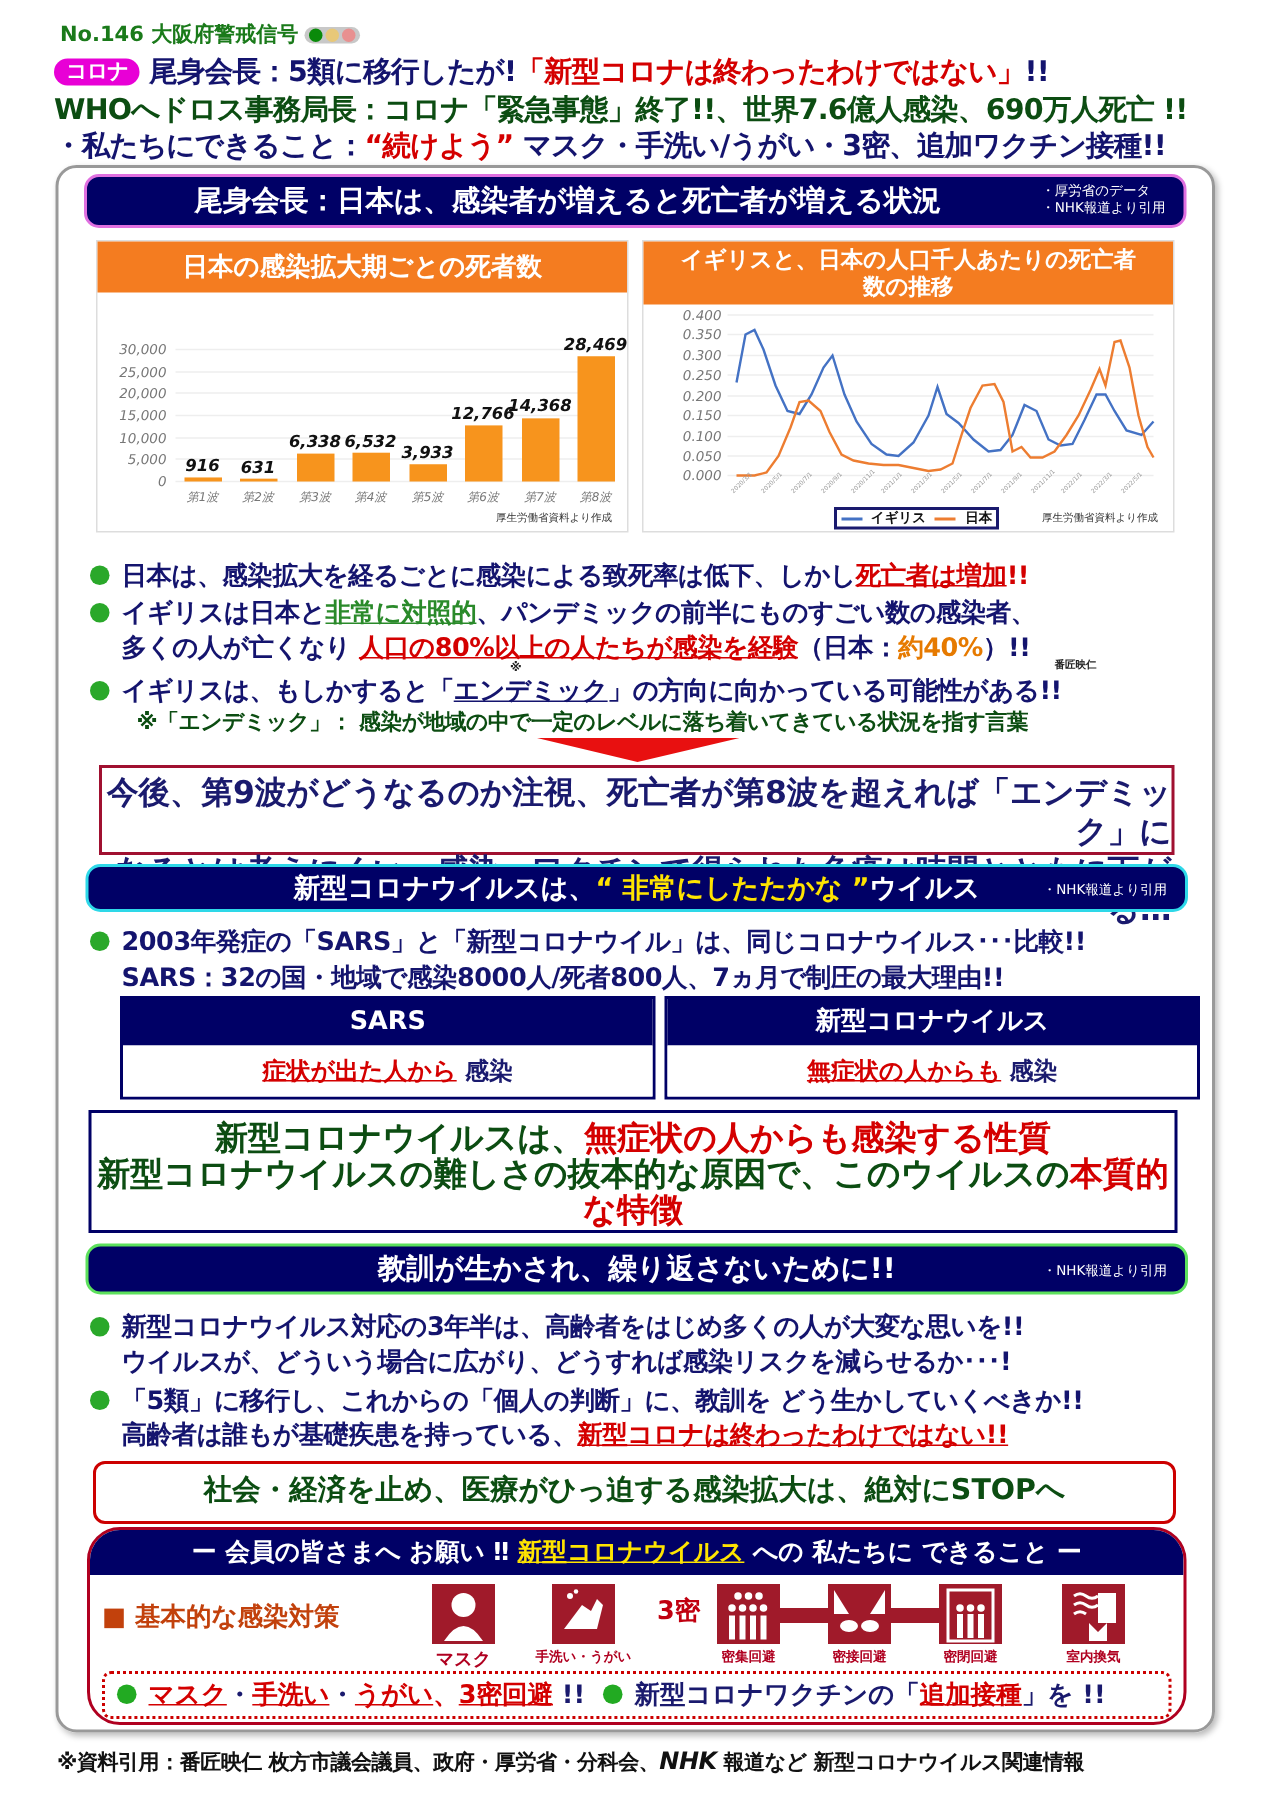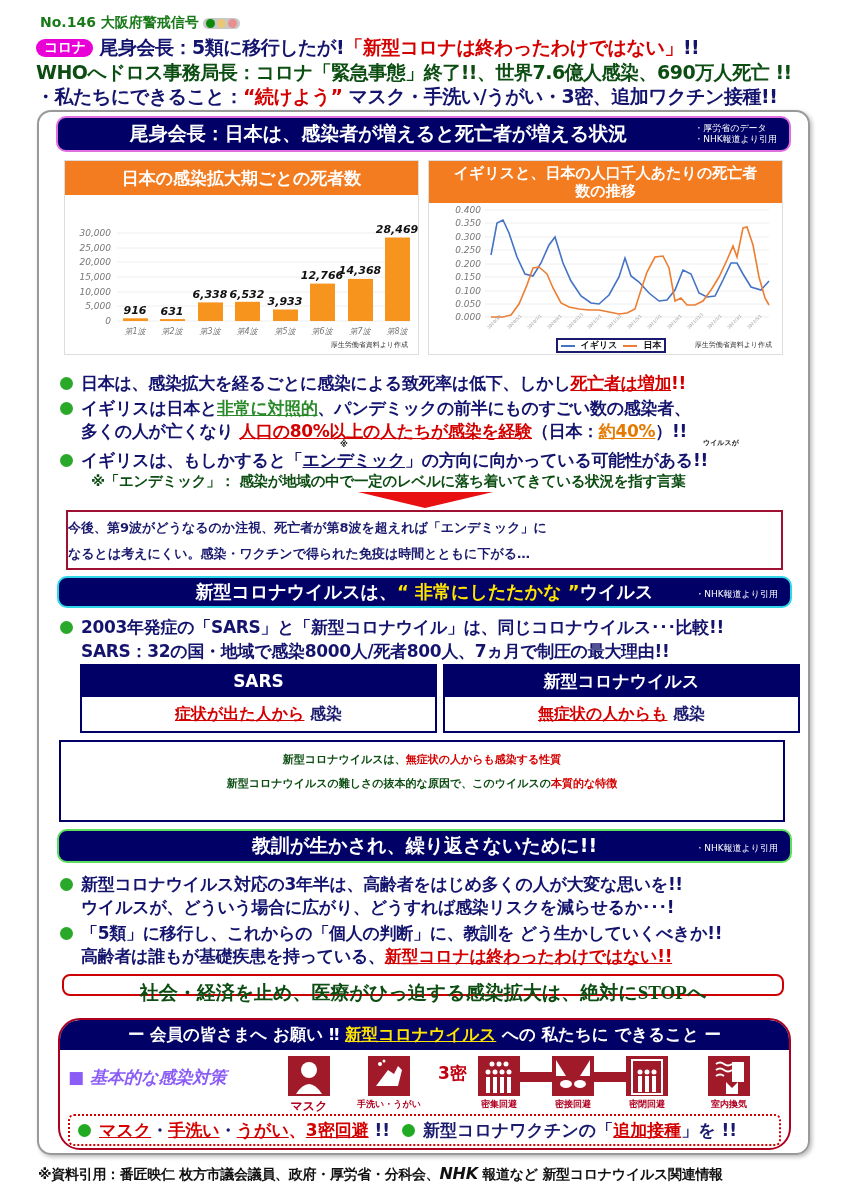--- a/index.html
+++ b/index.html
@@ -29,28 +29,28 @@
 
   
   .chart-box { position: absolute; border: 1px solid #ddd; background: #fff; }
   .chart-head { background: #f47c20; color: #fff; text-align: center; font-size: 17px; line-height: 20px; padding: 5px 0; }
   .chart-src { position: absolute; right: 10px; bottom: 4px; font-size: 7px; color: #333; font-weight: normal; }
 
   .bullet-row { position: absolute; left: 60px; font-size: 17px; white-space: nowrap; letter-spacing: -0.3px; }
   .dot { display: inline-block; width: 13px; height: 13px; border-radius: 50%; background: #2aa82a; margin-right: 8px; vertical-align: -1px; }
   .sub { position: absolute; white-space: nowrap; }
 
-  .box-red { position: absolute; border: 2px solid #a01030; background: #fff; text-align: left; font-size: 13px; line-height: 26px; color: #1a1a6e; padding-top: 3px; }
+  .box-red { position: absolute; border: 2px solid #a01030; background: #fff; text-align: right; font-size: 21px; line-height: 26px; color: #1a1a6e; padding-top: 3px; }
 
   .tbl { position: absolute; display: flex; gap: 6px; }
   .tbl-col { flex: 1; border: 2px solid #000066; }
   .tbl-h { background: #000066; color: #fff; text-align: center; font-size: 17px; height: 31px; line-height: 31px; }
   .tbl-b { background: #fff; text-align: center; font-size: 16px; height: 34px; line-height: 34px; color: #1a1a6e; }
 
-  .box-navy { position: absolute; border: 2px solid #000066; background: #fff; text-align: center; font-size: 11px; line-height: 24px; padding-top: 6px; }
+  .box-navy { position: absolute; border: 2px solid #000066; background: #fff; text-align: center; font-size: 22px; line-height: 24px; padding-top: 6px; }
 
   .box-red-round { position: absolute; border: 2px solid #cc0000; border-radius: 8px; text-align: center; font-size: 19px; line-height: 34px; color: #0c4d12; }
 
   .bottom-panel { position: absolute; left: 58px; top: 1018px; width: 733px; height: 132px; border: 2px solid #b00020; border-radius: 22px; overflow: hidden; }
   .bp-head { background: #000066; color: #fff; height: 30px; line-height: 30px; text-align: center; font-size: 16.5px; }
   .bp-head .yl { color: #ffe400; text-decoration: underline; }
   .icons { position: absolute; top: 36px; left: 0; width: 100%; height: 56px; }
   .ic { position: absolute; width: 42px; height: 40px; background: #a01a2a; top: 0; }
   .ic-label { position: absolute; top: 42px; font-size: 9px; color: #b00020; text-align: center; width: 70px; }
   .dotted { position: absolute; left: 8px; top: 94px; width: 713px; height: 32px; border: 2px dotted #cc0000; border-radius: 6px; font-size: 17px; line-height: 28px; padding-left: 8px; white-space: nowrap; color: #1a1a6e; }
@@ -196,23 +196,23 @@
   <div class="chart-src">厚生労働省資料より作成</div>
 </div>
 
 <div class="bullet-row navy" style="top:372px;">
   <span class="dot"></span><span>日本は、感染拡大を経るごとに感染による致死率は低下、しかし</span><span class="red ul-red">死亡者は増加</span><span class="red">!!</span>
 </div>
 <div class="bullet-row navy" style="top:397px;">
   <span class="dot"></span><span>イギリスは日本と</span><span class="green" style="text-decoration:underline;">非常に対照的</span><span>、パンデミックの前半にものすごい数の感染者、</span>
 </div>
 <div class="bullet-row navy" style="top:420px; left:81px;">
-  <span>多くの人が亡くなり </span><span class="red ul-red">人口の80%以上の人たちが感染を経験</span><span>（日本：</span><span class="orange" style="text-decoration:underline;">約40%</span><span>）!!</span>
-</div>
-<div class="sub" style="left:703px; top:438px; font-size:7px; color:#222;">ウイルスが</div>
+  <span>多くの人が亡くなり </span><span class="red ul-red">人口の80%以上の人たちが感染を経験</span><span>（日本：</span><span class="orange" style="">約40%</span><span>）!!</span>
+</div>
+<div class="sub" style="left:703px; top:438px; font-size:7px; color:#222;">番匠映仁</div>
 <div class="sub" style="left:340px; top:440px; font-size:8px; color:#222;">※</div>
 <div class="bullet-row navy" style="top:449px;">
   <span class="dot"></span><span>イギリスは、もしかすると「</span><span style="text-decoration:underline;margin-top:28px;">エンデミック</span><span>」の方向に向かっている可能性がある!!</span>
 </div>
 <div class="sub darkgreen" style="left:91px; top:472px; font-size:14.5px; letter-spacing:-0.3px;">※「エンデミック」： 感染が地域の中で一定のレベルに落ち着いてきている状況を指す言葉</div>
 
 <svg class="abs" style="left:358px; top:492px;" width="135" height="16">
   <polygon points="0,0 135,0 67,16" fill="#e81010"></polygon>
 </svg>
 
@@ -258,28 +258,28 @@
   <span class="dot"></span><span>新型コロナウイルス対応の3年半は、高齢者をはじめ多くの人が大変な思いを!!</span>
 </div>
 <div class="bullet-row navy" style="top:896px; left:81px;">ウイルスが、どういう場合に広がり、どうすれば感染リスクを減らせるか･･･!</div>
 <div class="bullet-row navy" style="top:922px;">
   <span class="dot"></span><span>「5類」に移行し、これからの「個人の判断」に、教訓を どう生かしていくべきか!!</span>
 </div>
 <div class="bullet-row navy" style="top:945px; left:81px;">
   <span>高齢者は誰もが基礎疾患を持っている、</span><span class="red ul-red">新型コロナは終わったわけではない!!</span>
 </div>
 
-<div class="box-red-round" style="left:62px; top:974px; width:722px; height:22px;font-family:Liberation Serif, serif;">社会・経済を止め、医療がひっ迫する感染拡大は、絶対にSTOPへ</div>
+<div class="box-red-round" style="left:62px; top:974px; width:722px; height:42px;">社会・経済を止め、医療がひっ迫する感染拡大は、絶対にSTOPへ</div>
 
 <div class="bottom-panel">
   <div class="bp-head">
     <span>ー 会員の皆さまへ お願い ‼ </span><span class="yl">新型コロナウイルス</span><span> への 私たちに できること ー</span>
   </div>
   <div class="icons">
-    <div style="position:absolute; left:8px; top:10px; font-size:17px; color:#8b5cf6;font-style:italic;">■ 基本的な感染対策</div>
+    <div style="position:absolute; left:8px; top:10px; font-size:17px; color:#c2410c;">■ 基本的な感染対策</div>
 
     <div class="ic" style="left:228px;">
       <svg width="42" height="40">
           <circle cx="21" cy="14" r="8" fill="#fff"></circle>
           <path d="M8,38 Q21,18 34,38 Z" fill="#fff"></path>
         </svg>
     </div>
     <div class="ic-label" style="left:214px; font-size:12px;">マスク</div>
 
     <div class="ic" style="left:308px;">

